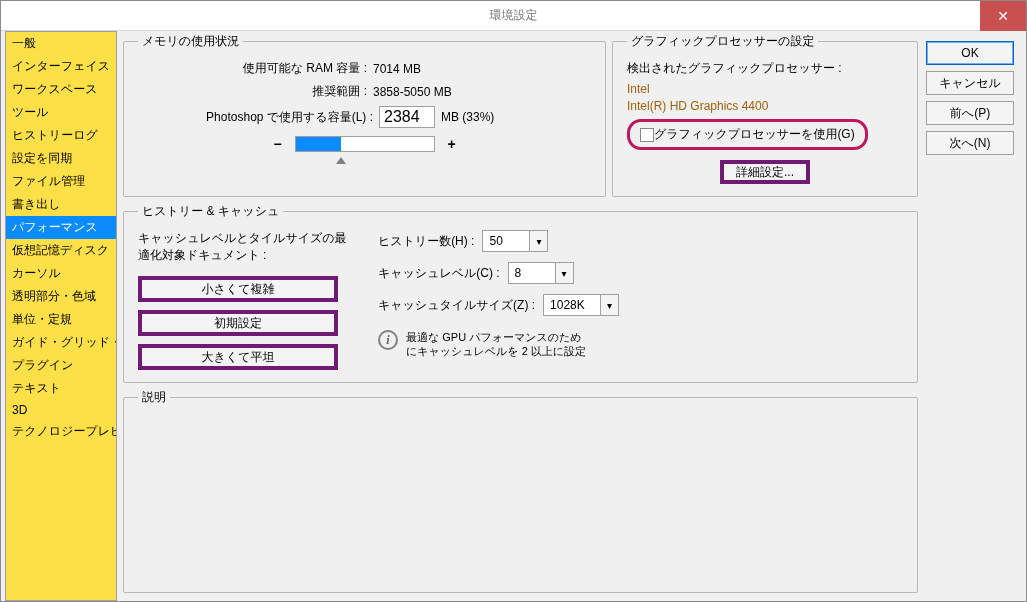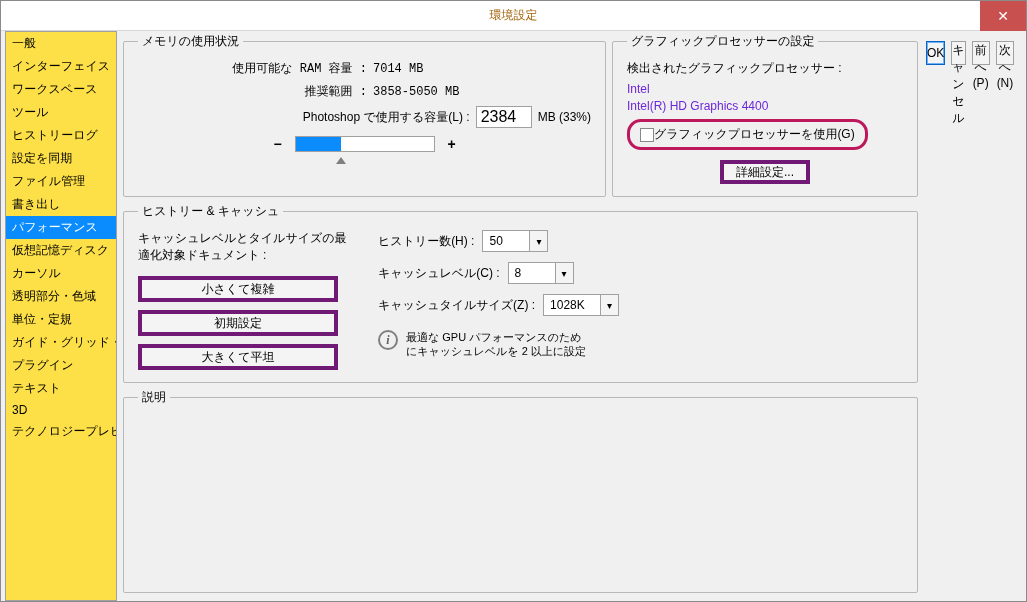--- a/index.html
+++ b/index.html
@@ -1,64 +1,64 @@
 <!DOCTYPE html>
 <html><head>
 <meta charset="utf-8">
 <style>
   * { box-sizing: border-box; margin: 0; padding: 0; }
   body { font-family: "Meiryo", "MS PGothic", sans-serif; font-size: 12px; background: #f0f0f0; width: 1027px; height: 602px; overflow: hidden; }
   .window { width: 1027px; height: 602px; background: #f0f0f0; border: 1px solid #8a8a8a; position: relative; }
   .titlebar { height: 30px; background: #fff; border-bottom: 1px solid #d8d8d8; display: flex; align-items: center; justify-content: center; position: relative; }
-  .title-text { font-size: 12px; color: #a16207; }
+  .title-text { font-size: 12px; color: #737373; }
   .close-btn { position: absolute; right: 0; top: 0; width: 46px; height: 30px; background: #c8504e; color: #fff; display: flex; align-items: center; justify-content: center; font-size: 14px; cursor: pointer; }
   .content { display: flex; height: calc(100% - 30px); }
   .sidebar { width: 112px; background: #fde047; border: 1px solid #a0a0a0; margin: 0 4px; overflow: hidden; }
   .sidebar-item { padding: 3px 6px; cursor: pointer; white-space: nowrap; overflow: hidden; font-size: 12px; }
   .sidebar-item.selected { background: #0a8cff; color: #fff; }
   .main { flex: 1; padding: 2px 2px 8px 2px; display: flex; gap: 8px; }
   .panels { flex: 1; display: flex; flex-direction: column; gap: 6px; }
   .row1 { display: flex; gap: 6px; }
   .fieldset { border: 1px solid #b8b8b8; border-radius: 2px; padding: 10px 14px 12px 14px; position: relative; }
   .fieldset legend { font-size: 12px; padding: 0 4px; color: #000; }
   .mem-box { flex: 1; }
   .gpu-box { width: 306px; }
-  .label-row { display: flex; align-items: center; margin-bottom: 6px; font-family: Liberation Mono, monospace; }
+  .label-row { display: flex; align-items: center; margin-bottom: 6px; }
   .label-r { text-align: right; width: 235px; padding-right: 6px; }
   .val { color: #000; }
-  .ps-use-row { display: flex; align-items: center; gap: 6px; margin-top: 4px; justify-content: flex-end; }
+  .ps-use-row { display: flex; align-items: center; gap: 6px; margin-top: 4px; }
   .ps-use-row .lbl { width: 175px; text-align: right; }
   .num-input { width: 56px; height: 22px; border: 1px solid #a0a0a0; padding: 2px 4px; font-size: 16px; background: #fff; }
   .slider-row { display: flex; align-items: center; justify-content: center; gap: 10px; margin-top: 8px; position: relative; }
   .slider-track { width: 140px; height: 16px; border: 1px solid #a0a0a0; background: #fff; position: relative; }
   .slider-fill { position: absolute; left: 0; top: 0; height: 100%; width: 33%; background: #0a8cff; }
   .slider-thumb { position: absolute; top: 20px; left: 33%; transform: translateX(-50%); width: 0; height: 0; border-left: 5px solid transparent; border-right: 5px solid transparent; border-bottom: 7px solid #808080; }
   .minus, .plus { font-weight: bold; font-size: 14px; width: 14px; text-align: center; }
   .gpu-lbl { margin-bottom: 5px; }
-  .gpu-name { margin-bottom: 3px; color: #6d28d9; }
+  .gpu-name { margin-bottom: 3px; color: #a16207; }
   .chk-wrap { display: flex; align-items: center; border: 3px solid #be185d; border-radius: 14px; padding: 4px 10px; margin-top: 6px; width: fit-content; }
   .chk { width: 14px; height: 14px; border: 1px solid #888; background: #fff; cursor: pointer; }
   .adv-btn-row { display: flex; justify-content: center; margin-top: 10px; }
   .btn { min-width: 90px; height: 24px; border: 4px solid #701a75; background: #f4f4f4; cursor: pointer; font-size: 12px; padding: 0 10px; }
   .hist-box { flex: 0 0 auto; height: 180px; }
   .hist-inner { display: flex; gap: 20px; }
   .hist-left { display: flex; flex-direction: column; gap: 8px; }
   .hist-left .opt-lbl { margin-bottom: 4px; max-width: 220px; }
   .hist-btn { width: 200px; height: 26px; }
   .hist-right { flex: 1; display: flex; flex-direction: column; align-items: flex-start; gap: 10px; padding-right: 6px; }
   .set-row { display: flex; align-items: center; gap: 8px; }
   .set-row .slbl { text-align: right; }
   .combo { display: flex; }
   .combo-val { width: 48px; height: 22px; border: 1px solid #a0a0a0; background: #fff; padding: 2px 6px; font-size: 12px; }
   .combo-btn { width: 18px; height: 22px; border: 1px solid #a0a0a0; border-left: none; background: #f4f4f4; display: flex; align-items: center; justify-content: center; cursor: pointer; font-size: 10px; }
   .note-row { display: flex; gap: 8px; align-items: flex-start; max-width: 210px; margin-top: 4px; }
   .info-icon { width: 20px; height: 20px; border: 2px solid #808080; border-radius: 50%; display: flex; align-items: center; justify-content: center; font-style: italic; font-family: serif; font-weight: bold; color: #606060; flex-shrink: 0; }
   .note-text { font-size: 11px; color: #000; line-height: 1.3; }
   .desc-box { flex: 1; }
-  .right-buttons { width: 98px; display: flex; gap: 6px; padding: 8px 10px 0 0; }
+  .right-buttons { width: 98px; display: flex; flex-direction: column; gap: 6px; padding: 8px 10px 0 0; }
   .rbtn { height: 24px; border: 1px solid #a0a0a0; background: #f4f4f4; cursor: pointer; font-size: 12px; }
   .ok-btn { border: 1px solid #0a63c6; box-shadow: 0 0 0 1px #6eb3f7 inset; }
 </style>
 </head>
 <body>
 
 <div class="window">
   <div class="titlebar">
     <span class="title-text">環境設定</span>
     <div class="close-btn">

